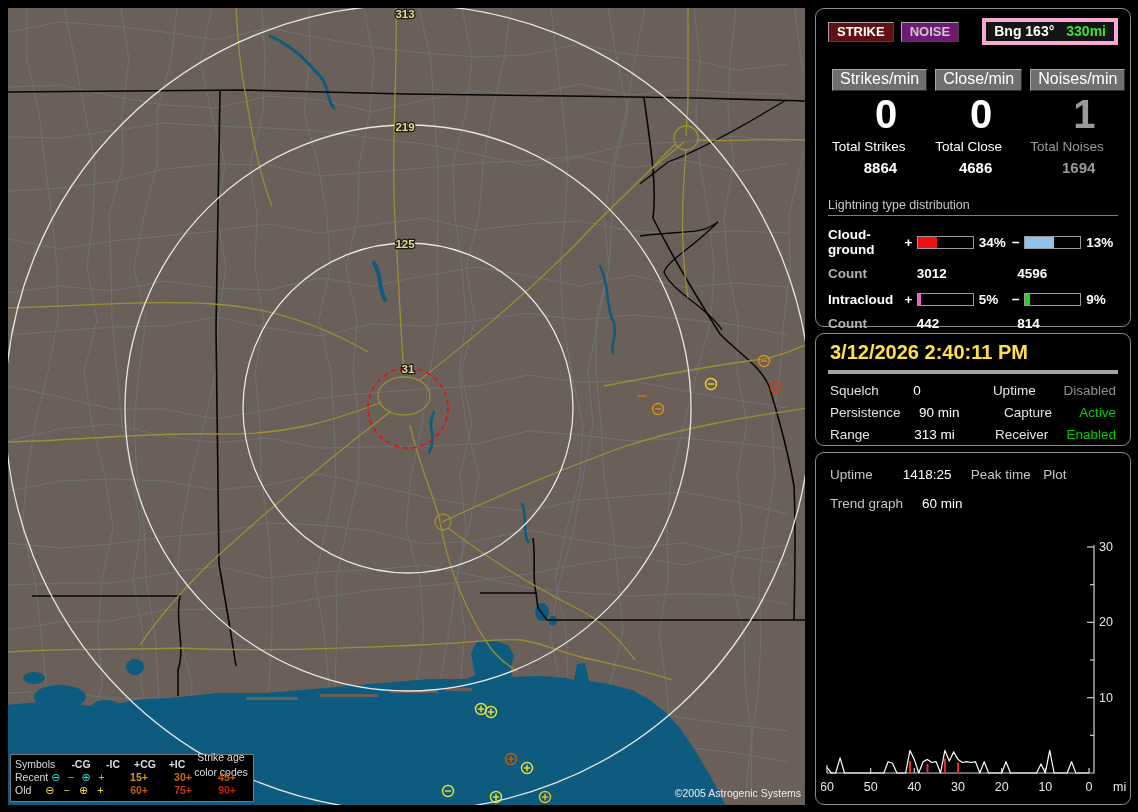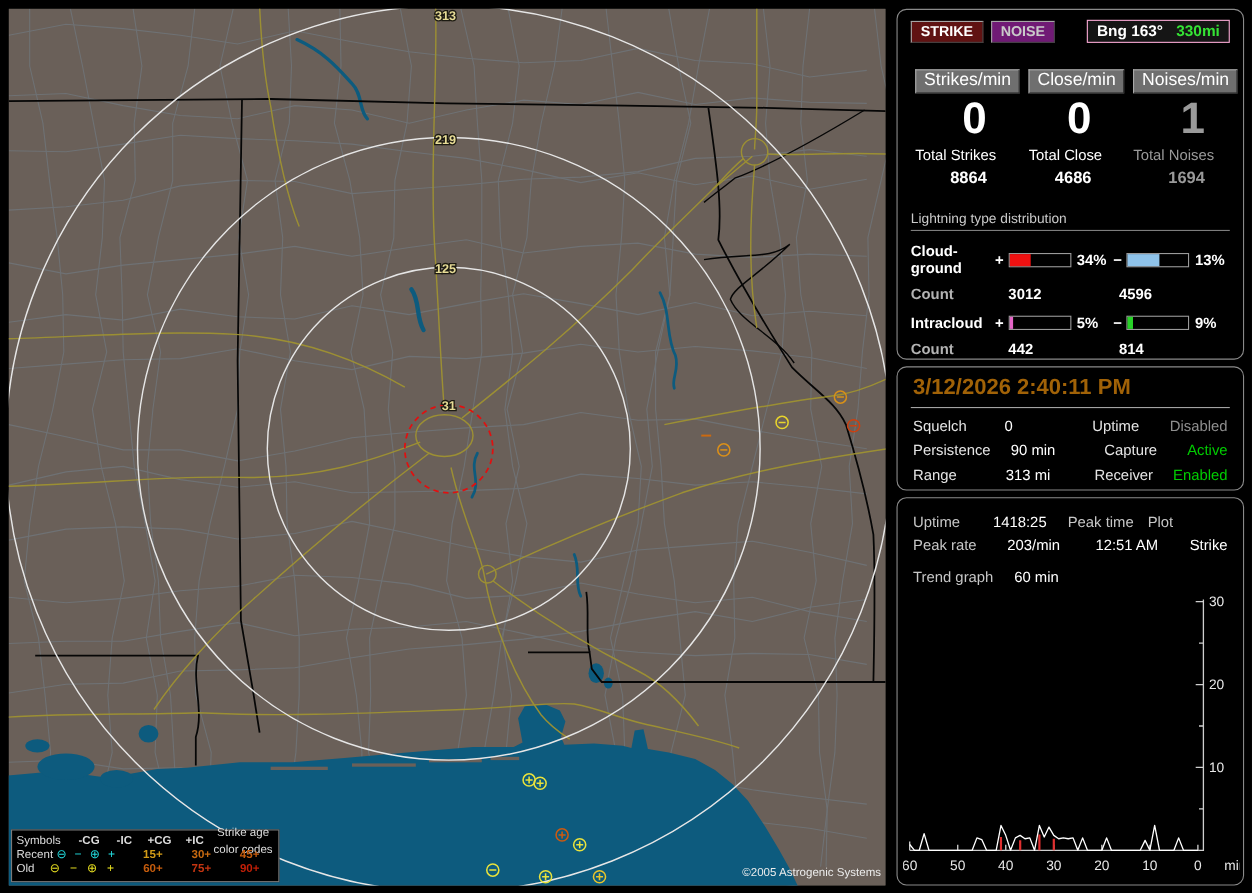--- a/index.html
+++ b/index.html
@@ -22,21 +22,21 @@
   .panel{position:absolute;left:815px;width:316px;background:#000;border:1px solid #8a8a8a;
          border-radius:9px;box-sizing:border-box;color:#fff;}
   #panel-top{top:8px;height:319px;padding:9px 12px;}
   #panel-mid{top:333px;height:113px;padding:6px 12px;}
   #panel-bot{top:452px;height:353px;padding:8px 10px;}
   .btnrow{display:flex;align-items:center;gap:7px;}
   .btn{font-weight:bold;font-size:13px;padding:1px 8px 2px;border:1px solid #a5a5a5;
        border-right-color:#444;border-bottom-color:#444;cursor:default;}
   .btn-strike{background:#601212;color:#fff;}
   .btn-noise{background:#701a75;color:#c9c9c9;}
-  .bngbox{margin-left:auto;background:#151515;border:1px solid #f9a8d4;padding:1px 8px 2px;
+  .bngbox{margin-left:auto;background:#151515;border:4px solid #f9a8d4;padding:1px 8px 2px;
           font-weight:bold;font-size:14px;display:flex;gap:12px;}
   .bng-brg{color:#fff;}
   .bng-dist{color:#35e335;}
   .cols{display:flex;margin-top:24px;}
   .col{flex:1;padding:0 4px;}
   .chip{display:inline-block;background:#6f6f6f;color:#fff;font-size:16px;padding:0px 7px 2px;
         border:1px solid #a8a8a8;border-right-color:#2d2d2d;border-bottom-color:#2d2d2d;}
   .bigval{font-size:40px;font-weight:bold;text-align:right;padding-right:30px;line-height:1.05;margin-top:2px;}
   .total-label{font-size:13.5px;margin-top:4px;}
   .total-val{font-size:15px;font-weight:bold;text-align:right;padding-right:30px;margin-top:5px;}
@@ -44,21 +44,21 @@
   .dist-title{color:#c9c9c9;font-size:12.5px;margin-top:22px;border-bottom:1px solid #7d7d7d;padding-bottom:3px;}
   .dist-row{display:flex;align-items:center;margin-top:11px;font-size:13.5px;}
   .dist-label{width:90px;font-weight:bold;}
   .sign{width:13px;text-align:center;font-weight:bold;}
   .bar{width:66px;height:11px;border:1px solid #9a9a9a;background:#000;margin:0 3px;}
   .bar > i{display:block;height:100%;}
   .pct{font-weight:bold;width:38px;padding-left:2px;}
   .count-row{display:flex;font-size:13.5px;margin-top:9px;}
   .count-label{width:104px;color:#b3b3b3;font-weight:bold;}
   .count-val{width:118px;font-weight:bold;}
-  .clock{color:#a16207;font-size:20px;font-weight:bold;border-bottom:1px solid #a3a3a3;
+  .clock{color:#fde047;font-size:20px;font-weight:bold;border-bottom:4px solid #a3a3a3;
          padding:1px 2px 6px;margin-bottom:9px;}
   .set-row{display:flex;font-size:13.5px;margin-top:7px;padding:0 2px;}
   .sl{width:92px;color:#e4e4e4;}
   .sv{width:88px;color:#fff;}
   .sl2{width:78px;color:#e4e4e4;}
   .sv2{flex:1;}
   .st-row{display:flex;font-size:13.5px;margin-top:6px;padding:0 4px;}
   .tl{width:92px;color:#c6c6c6;}
   .tv{width:86px;color:#fff;}
   .tl2{width:92px;color:#c6c6c6;}
@@ -359,26 +359,20 @@
   </div>
 </div>
 
 <div class="panel" id="panel-bot">
   <div class="st-row">
     <span class="tl">Uptime</span>
     <span class="tv">1418:25</span>
     <span class="tl2">Peak time</span>
     <span class="tl2">Plot</span>
   </div>
-  <div class="st-row">
-    <span class="tl">Peak rate</span>
-    <span class="tv">203/min</span>
-    <span class="tv" style="width:92px">12:51 AM</span>
-    <span class="tv2">Strike</span>
-  </div>
   <div class="st-row" style="margin-top:14px">
     <span class="tl">Trend graph</span>
     <span class="tv">60 min</span>
   </div>
   <svg id="trend" width="306" height="262" viewBox="0 0 306 262">
       <path d="M 6,236 H 273 V 8" stroke="#cfcfcf" stroke-width="1.2" fill="none"></path>
       <line x1="266" y1="160.66666666666669" x2="273" y2="160.66666666666669" stroke="#cfcfcf" stroke-width="1.2"></line>
       <text x="278" y="164.66666666666669" font-size="12.5" fill="#e8e8e8">10</text>
       <line x1="266" y1="85.33333333333334" x2="273" y2="85.33333333333334" stroke="#cfcfcf" stroke-width="1.2"></line>
       <text x="278" y="89.33333333333334" font-size="12.5" fill="#e8e8e8">20</text>

